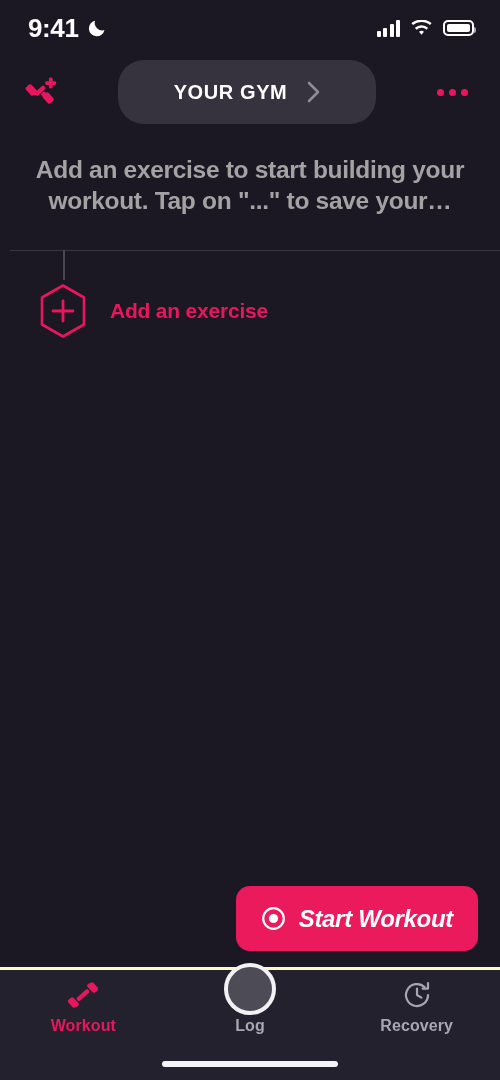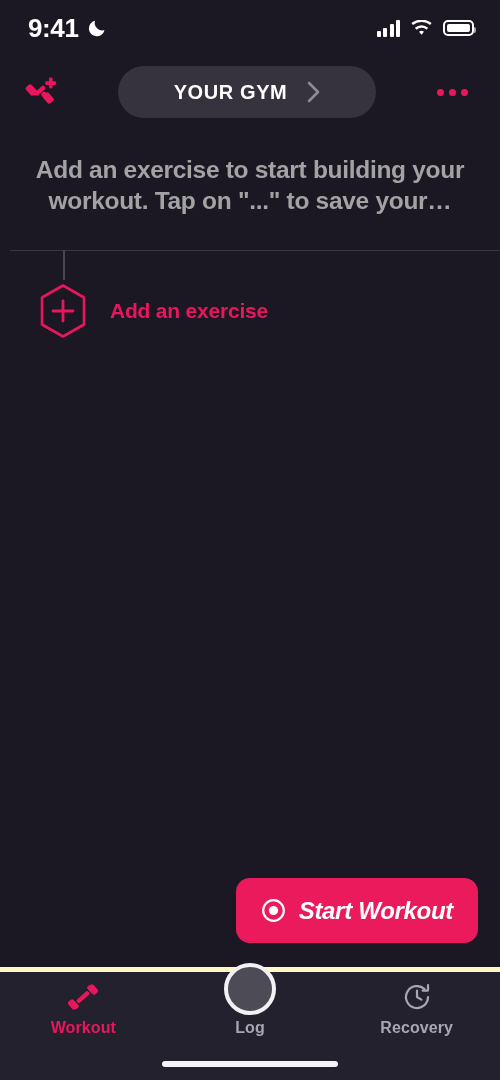--- a/index.html
+++ b/index.html
@@ -52,21 +52,21 @@
     height:72px; flex:0 0 72px;
     display:flex; align-items:center; justify-content:space-between;
     padding:0 22px 0 16px;
   }
   .nav-icon-btn {
     width:52px; height:52px;
     display:flex; align-items:center; justify-content:center;
     cursor:pointer;
   }
   .gym-pill {
-    flex:1; max-width:258px; height:52px; margin:0 6px;
+    flex:1; max-width:258px; height:64px; margin:0 6px;
     background:#36333f; border-radius:26px;
     display:flex; align-items:center; justify-content:center;
     gap:20px; cursor:pointer;
   }
   .gym-pill-label {
     color:#ffffff; font-size:20px; font-weight:bold; letter-spacing:.6px;
   }
   .chev { width:13px; height:22px; }
   .dots { display:flex; gap:5px; align-items:center; }
   .dots i { width:7px; height:7px; border-radius:50%; background:#e8175d; display:block; }
@@ -101,35 +101,35 @@
   
   .bodyarea { flex:1; position:relative; }
   .spinner {
     position:absolute; left:50%; top:650px; transform:translate(-50%,-50%);
     width:52px; height:52px; border-radius:50%;
     background:#4d4b55; border:4px solid #f2f2f4;
   }
 
   
   .start-btn {
-    position:absolute; right:22px; bottom:24px;
+    position:absolute; right:22px; bottom:16px;
     height:65px; padding:0 25px;
     background:#ea1a5d; border-radius:14px;
     display:flex; align-items:center; gap:13px; cursor:pointer;
   }
   .rec-icon { width:25px; height:25px; }
   .start-label {
     color:#ffffff; font-size:24px; font-weight:bold;
     font-style:italic; letter-spacing:-0.3px;
   }
 
   
   .tabbar {
     flex:0 0 113px; background:#24212e;
-    border-top:5px solid #fef9c3;
+    border-top:3px solid #fef9c3;
     display:flex; align-items:flex-start; padding-top:10px;
   }
   .tab {
     flex:1; display:flex; flex-direction:column;
     align-items:center; gap:7px; cursor:pointer;
   }
   .tab-icon { height:30px; display:flex; align-items:center; justify-content:center; }
   .tab-label { font-size:16px; font-weight:bold; letter-spacing:.1px; }
   .tab.active .tab-label { color:#e8175d; }
   .tab .tab-label { color:#a9a6b4; }

